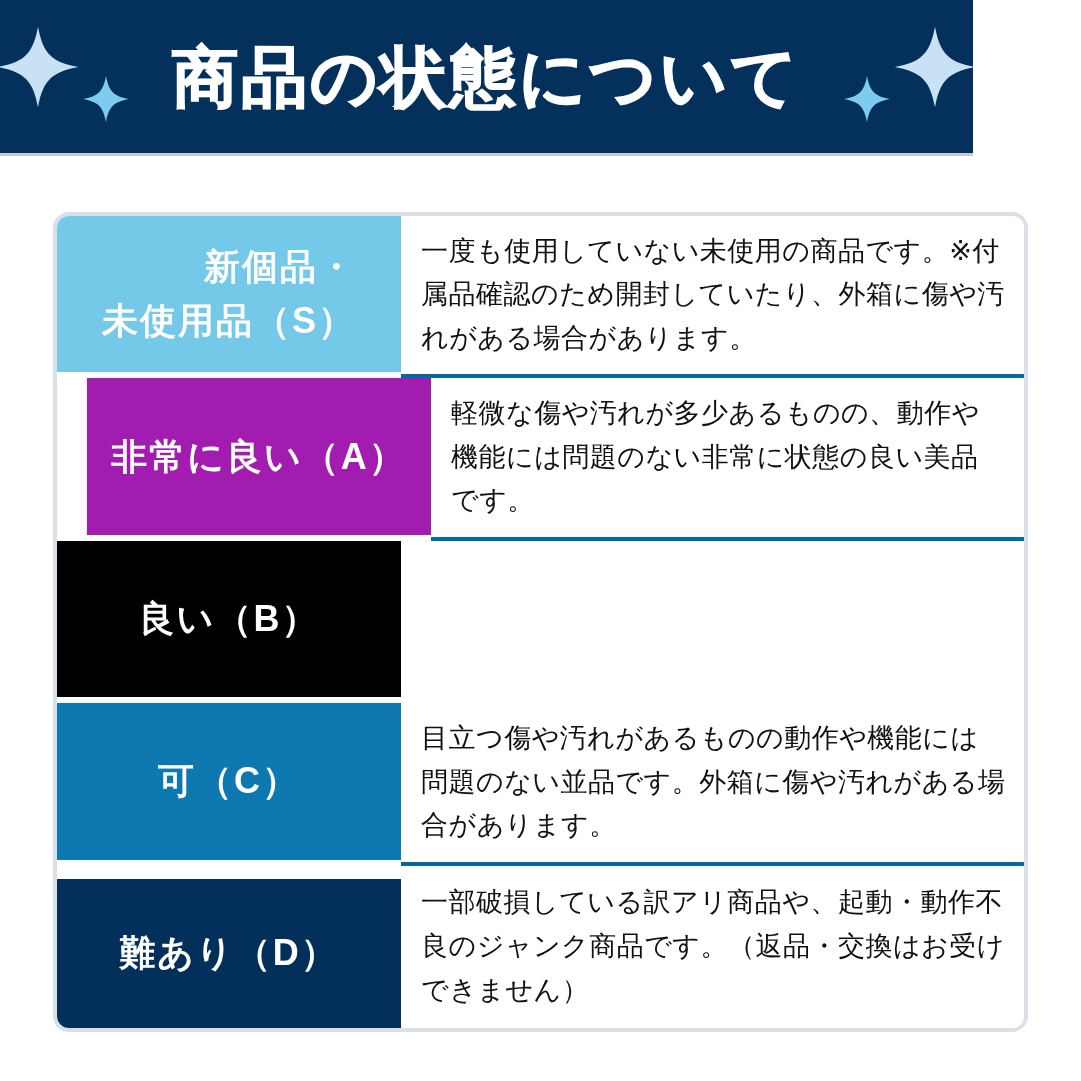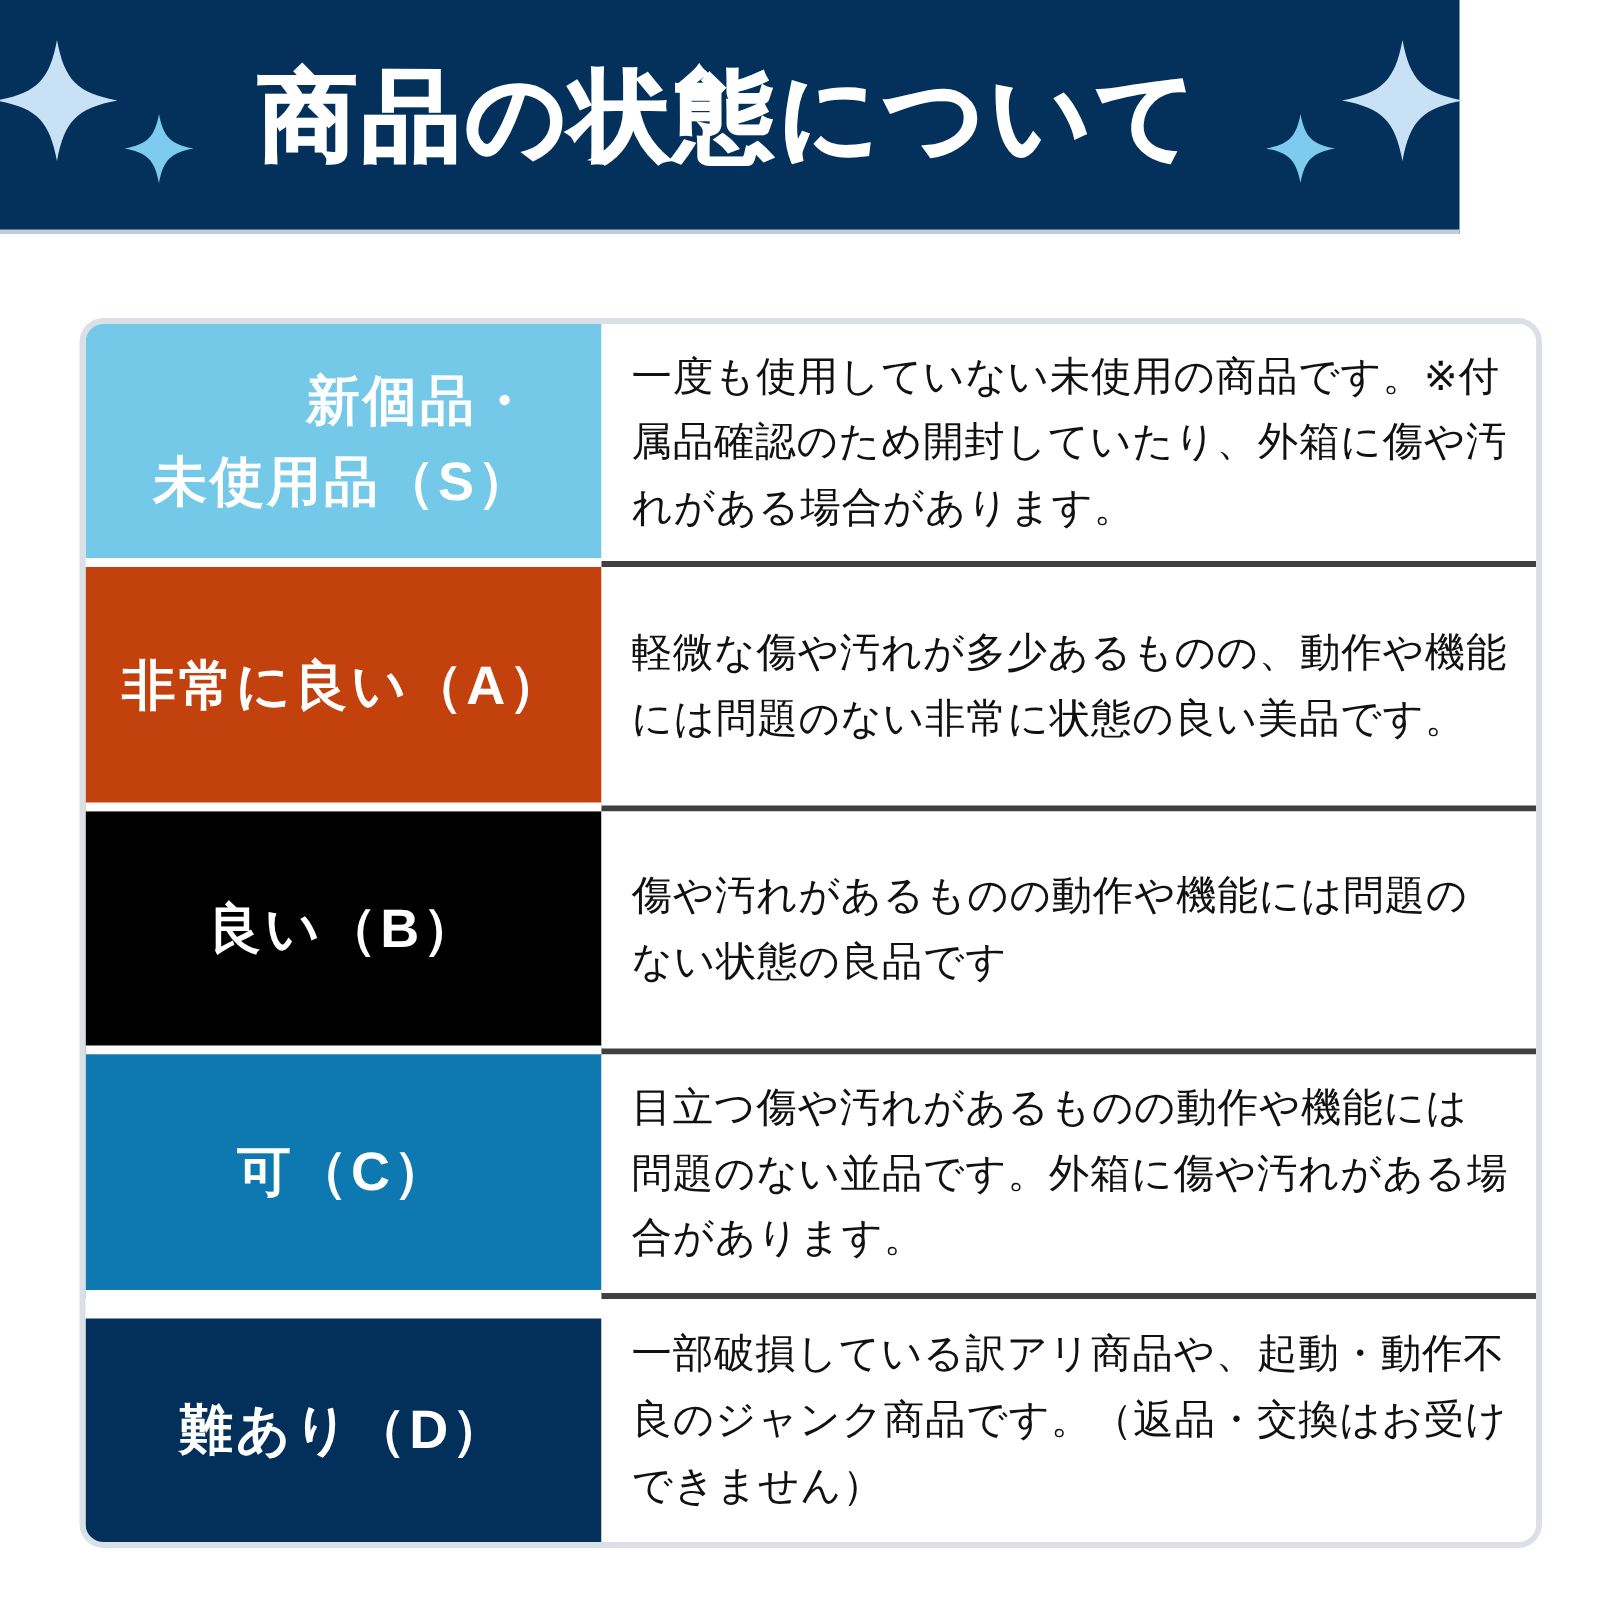--- a/index.html
+++ b/index.html
@@ -66,21 +66,21 @@
     line-height:1.5;
     white-space:pre-line;
   }
   .desc-cell{
     flex:1 1 auto;
     display:flex;align-items:center;
     box-sizing:border-box;
     padding:10px 18px 10px 20px;
     background:#ffffff;
   }
-  .row:not(:last-child) .desc-cell{border-bottom:4px solid #404040;}
+  .row:not(:last-child) .desc-cell{border-bottom:4px solid #0369a1;}
   .desc-text{
     font-size:27px;
     line-height:1.62;
     color:#111111;
     letter-spacing:0.5px;
     font-weight:400;
   }
 </style>
 </head>
 <body>
@@ -115,34 +115,31 @@
       <div class="grade-cell" style="background: rgb(116, 201, 232);">
         <span class="grade-label">新個品・
 未使用品（S）</span>
       </div>
       <div class="desc-cell">
         <span class="desc-text">一度も使用していない未使用の商品です。※付属品確認のため開封していたり、外箱に傷や汚れがある場合があります。</span>
       </div>
     </div>
 
     <div class="row">
-      <div class="grade-cell" style="background: #c2410c;">
+      <div class="grade-cell" style="background: #a21caf; margin-left: 30px;">
         <span class="grade-label">非常に良い（A）</span>
       </div>
       <div class="desc-cell">
         <span class="desc-text">軽微な傷や汚れが多少あるものの、動作や機能には問題のない非常に状態の良い美品です。</span>
       </div>
     </div>
 
     <div class="row">
       <div class="grade-cell" style="background: #000000;">
         <span class="grade-label">良い（B）</span>
-      </div>
-      <div class="desc-cell">
-        <span class="desc-text">傷や汚れがあるものの動作や機能には問題のない状態の良品です</span>
       </div>
     </div>
 
     <div class="row">
       <div class="grade-cell" style="background: rgb(13, 121, 176);">
         <span class="grade-label">可（C）</span>
       </div>
       <div class="desc-cell">
         <span class="desc-text">目立つ傷や汚れがあるものの動作や機能には問題のない並品です。外箱に傷や汚れがある場合があります。</span>
       </div>

